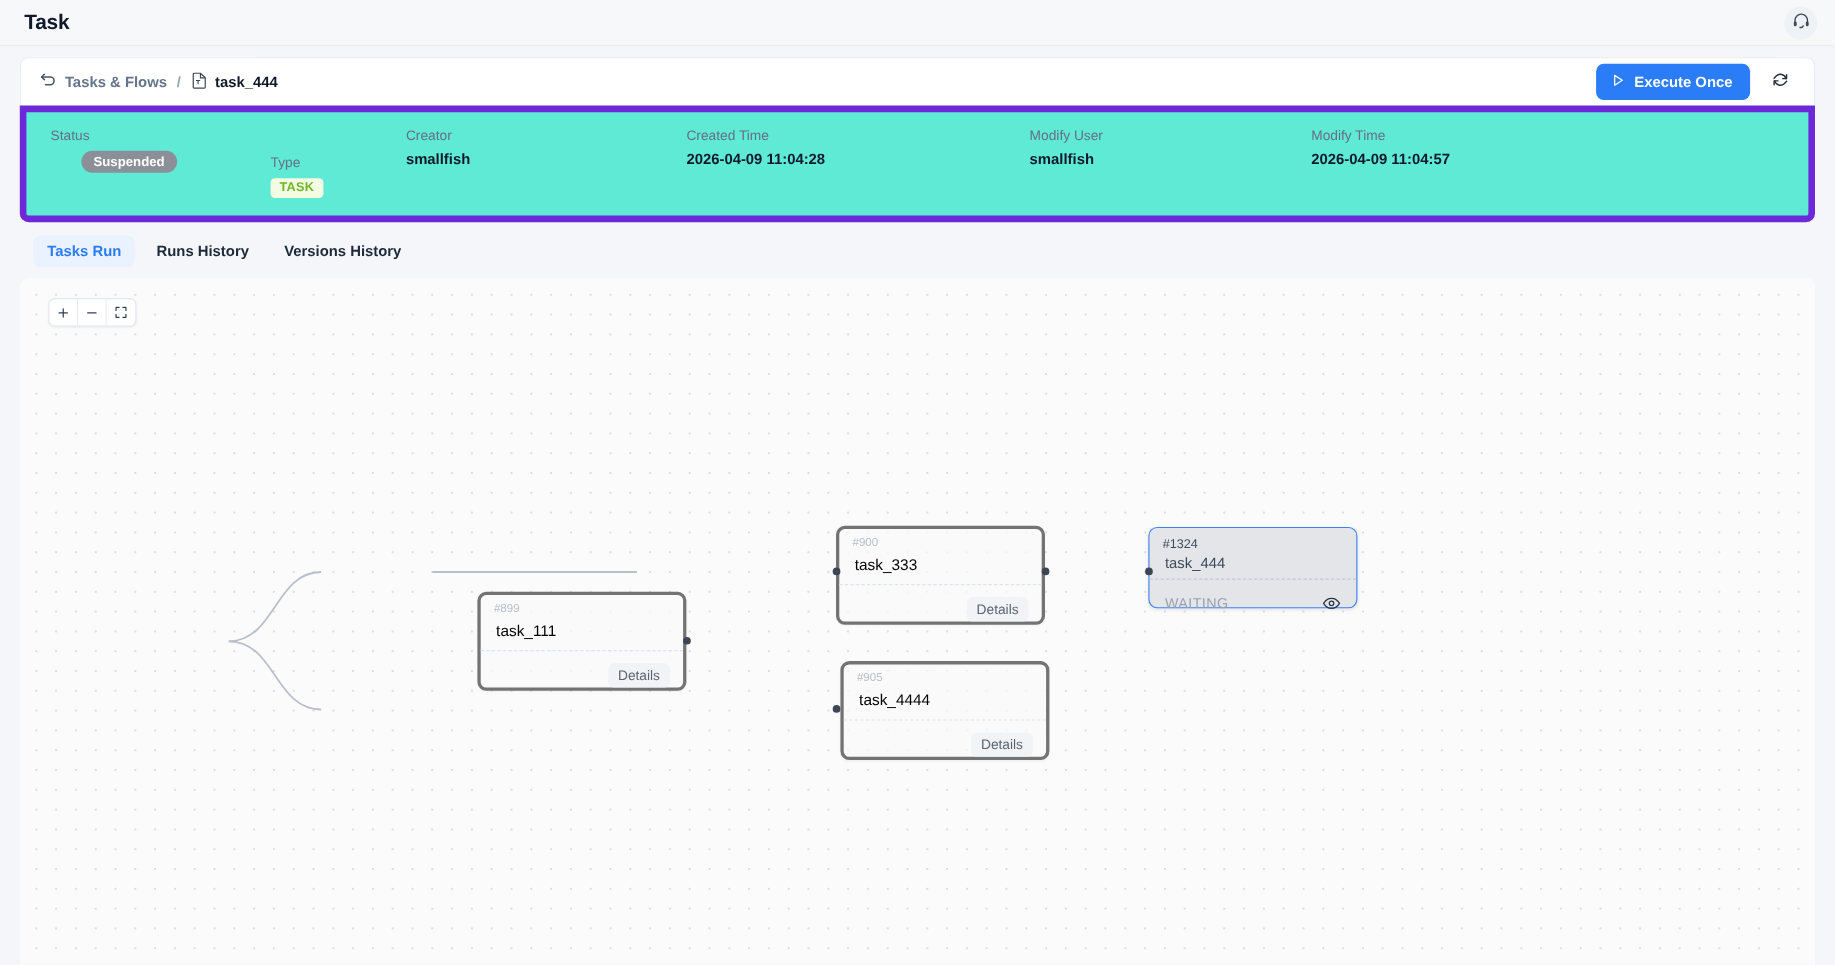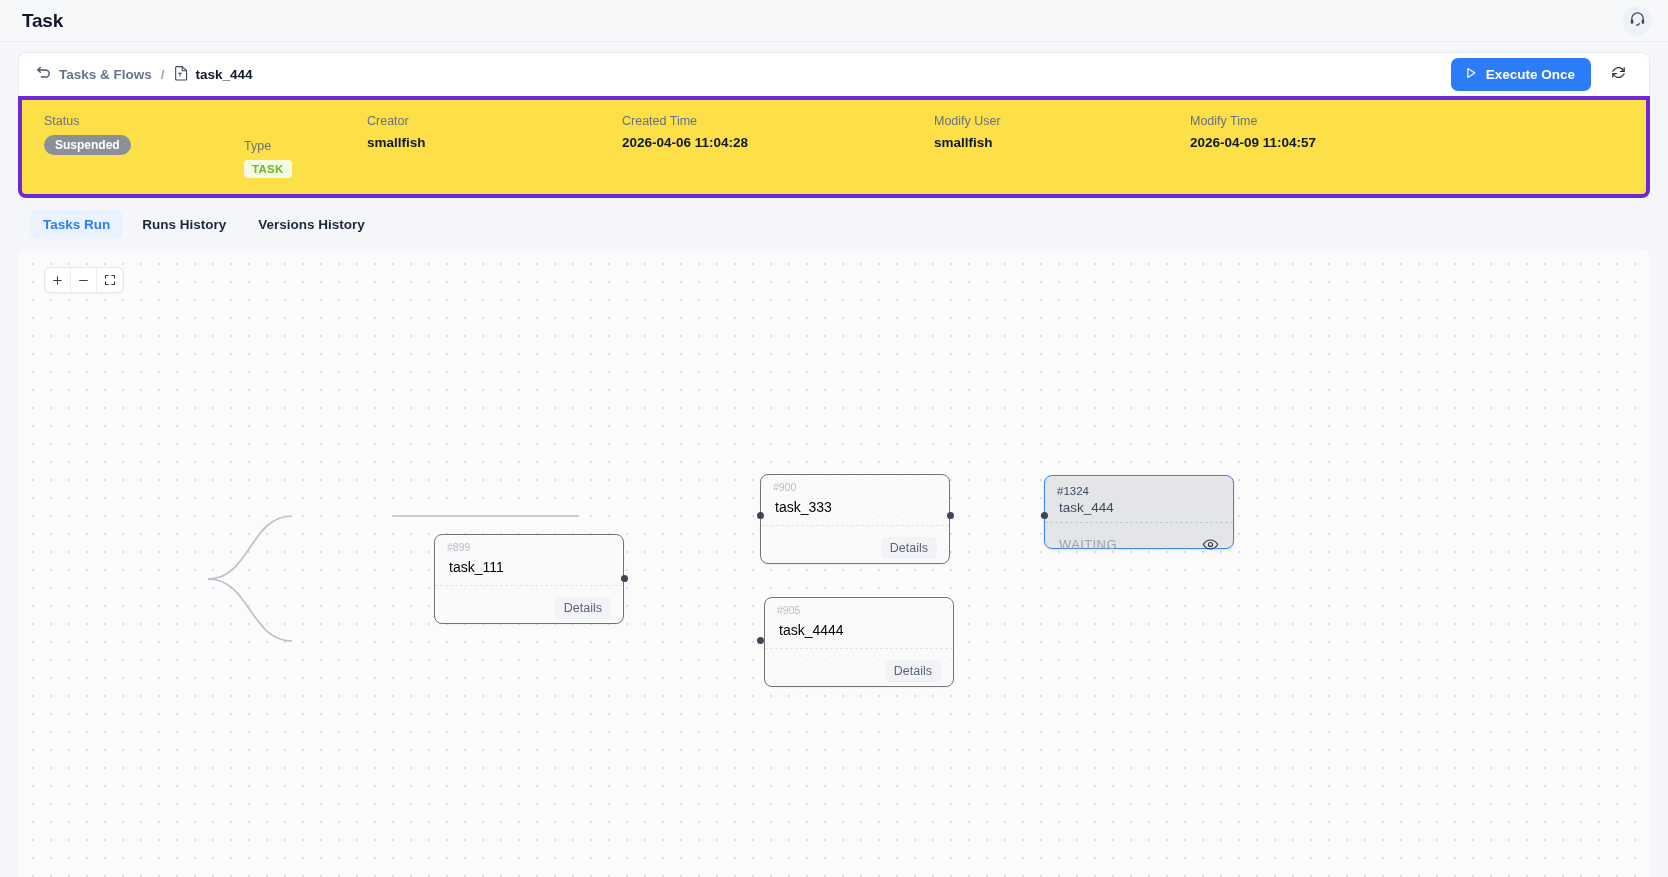--- a/index.html
+++ b/index.html
@@ -84,22 +84,22 @@
   .refresh-btn {
     margin-left: 12px;
     width: 30px; height: 30px;
     display: flex; align-items: center; justify-content: center;
     border-radius: 6px;
     cursor: pointer;
   }
 
   
   .metacard {
-    background: #fde047;
-    border: 4px solid #6d28d9;
+    background: #5eead4;
+    border: 6px solid #6d28d9;
     border-radius: 0 0 8px 8px;
     display: flex;
     padding: 14px 22px 16px 22px;
     gap: 0;
   }
   .meta-col { display: flex; flex-direction: column; gap: 7px; }
   .meta-label { font-size: 12.5px; color: #667085; }
   .meta-value { font-size: 13.5px; font-weight: 700; color: #10182b; }
   .c-status  { width: 200px; }
   .c-type    { width: 123px; margin-top: 25px; }
@@ -110,20 +110,21 @@
 
   .pill-suspended {
     display: inline-block;
     align-self: flex-start;
     background: #8b8f98;
     color: #ffffff;
     font-size: 12px;
     font-weight: 700;
     border-radius: 11px;
     padding: 3px 11px;
+    margin-left: 28px;
   }
   .pill-task {
     display: inline-block;
     align-self: flex-start;
     background: #f4fbe3;
     color: #72b526;
     font-size: 11.5px;
     font-weight: 700;
     border-radius: 4px;
     padding: 3px 8px;
@@ -179,21 +180,21 @@
     border-right: 1px solid #e9ecf1;
     cursor: pointer;
     color: #344054;
   }
   .zbtn:last-child { border-right: none; }
 
   
   .node {
     position: absolute;
     border-radius: 8px;
-    border: 1px solid #737373;
+    border: 3px solid #737373;
     background: rgba(250,250,251,.72);
     z-index: 4;
     box-shadow: 0 1px 2px rgba(16,24,40,.04);
   }
   .node-id {
     font-size: 10.5px;
     color: #b6bdc9;
     padding: 7px 12px 0 12px;
     line-height: 1.1;
   }
@@ -316,21 +317,21 @@
     <div class="meta-col c-type">
       <span class="meta-label">Type</span>
       <span class="pill-task">TASK</span>
     </div>
     <div class="meta-col c-creator">
       <span class="meta-label">Creator</span>
       <span class="meta-value">smallfish</span>
     </div>
     <div class="meta-col c-created">
       <span class="meta-label">Created Time</span>
-      <span class="meta-value">2026-04-06 11:04:28</span>
+      <span class="meta-value">2026-04-09 11:04:28</span>
     </div>
     <div class="meta-col c-muser">
       <span class="meta-label">Modify User</span>
       <span class="meta-value">smallfish</span>
     </div>
     <div class="meta-col c-mtime">
       <span class="meta-label">Modify Time</span>
       <span class="meta-value">2026-04-09 11:04:57</span>
     </div>
   </div>

